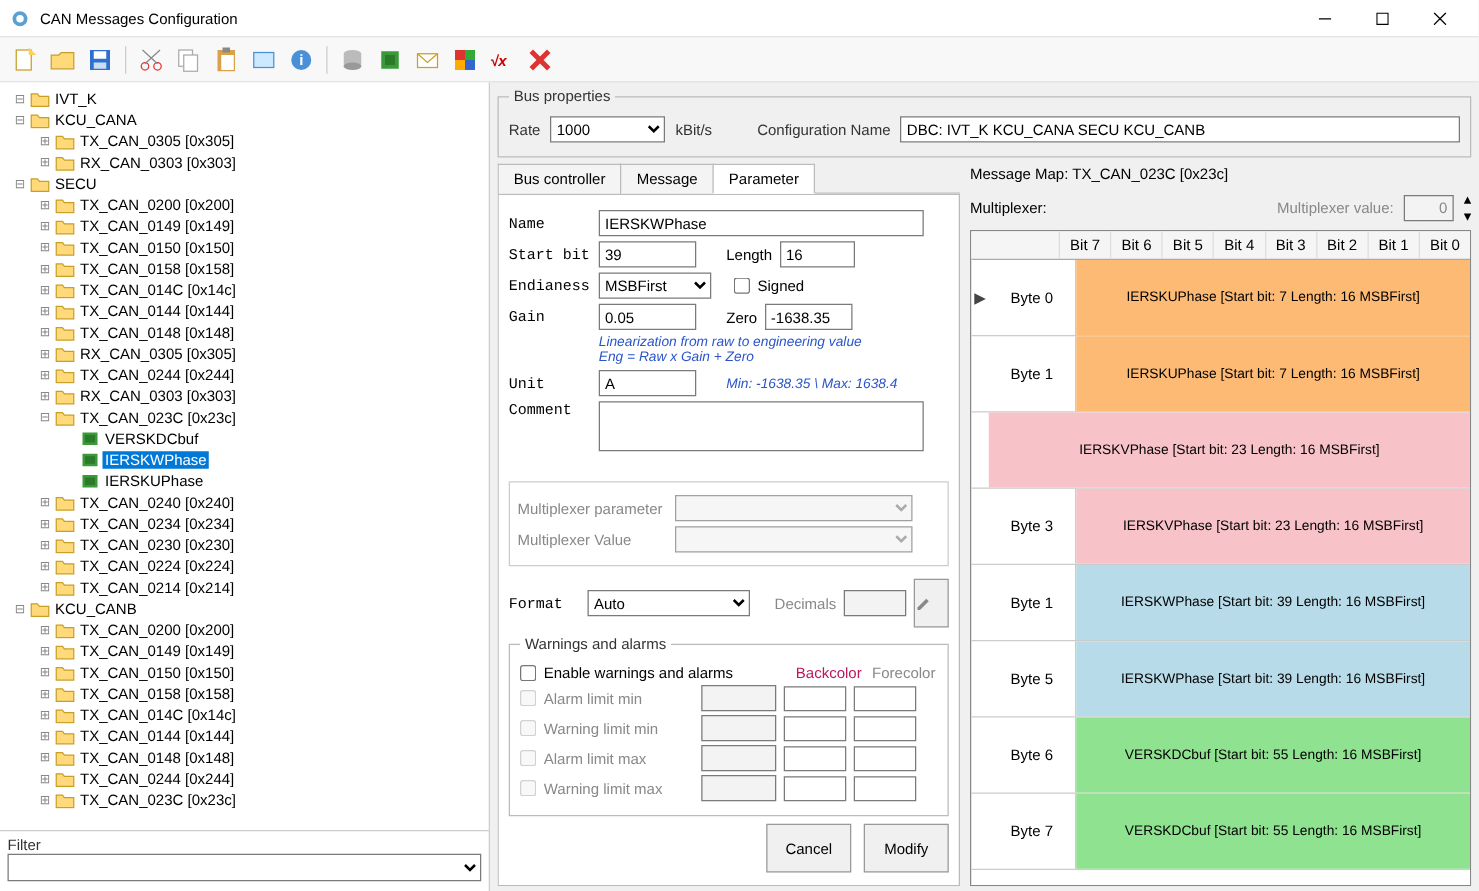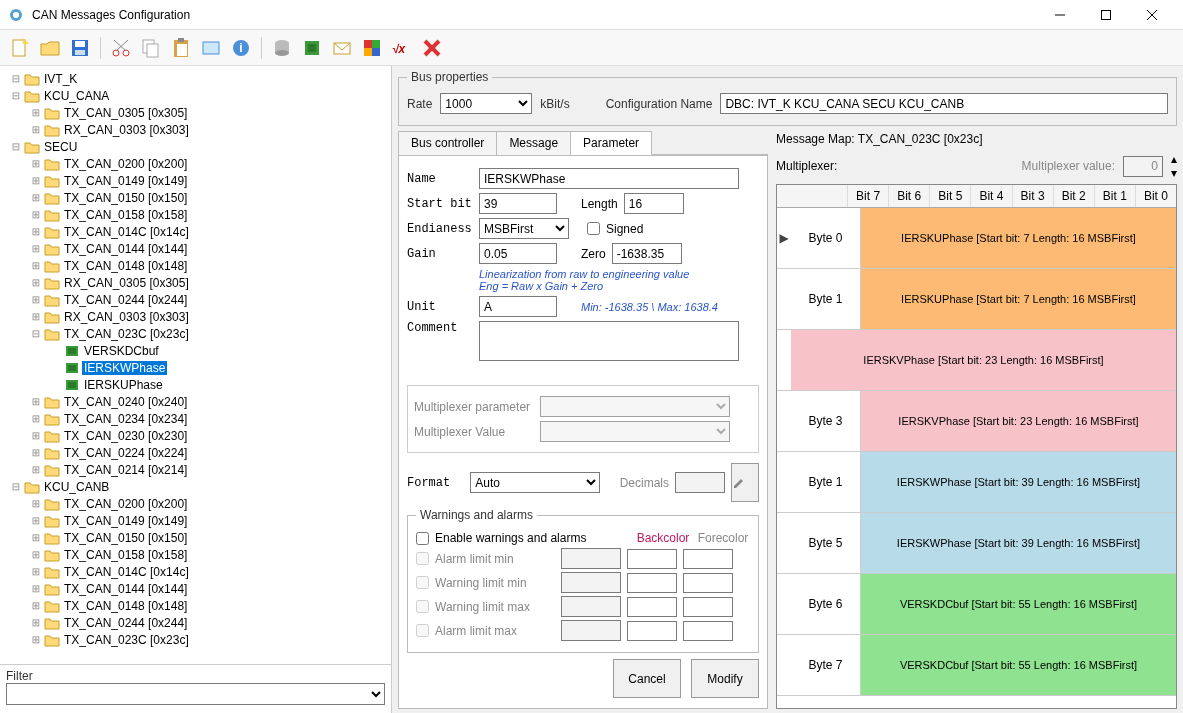--- a/index.html
+++ b/index.html
@@ -650,28 +650,28 @@
               </div>
             <div class="wrow">
                 <input type="checkbox" disabled="" style="">
                 <span class="wlab">Warning limit min</span>
                 <input type="text" disabled="" style="width: 60px;">
                 <div class="colorbox"></div>
                 <div class="colorbox"></div>
               </div>
             <div class="wrow">
                 <input type="checkbox" disabled="" style="">
-                <span class="wlab">Warning limit max</span>
+                <span class="wlab">Alarm limit max</span>
                 <input type="text" disabled="" style="width: 60px;">
                 <div class="colorbox"></div>
                 <div class="colorbox"></div>
               </div>
             <div class="wrow">
                 <input type="checkbox" disabled="" style="">
-                <span class="wlab">Alarm limit max</span>
+                <span class="wlab">Warning limit max</span>
                 <input type="text" disabled="" style="width: 60px;">
                 <div class="colorbox"></div>
                 <div class="colorbox"></div>
               </div>
           </fieldset>
 
           <div class="btns">
             <button class="btn">Cancel</button>
             <button class="btn">Modify</button>
           </div>

